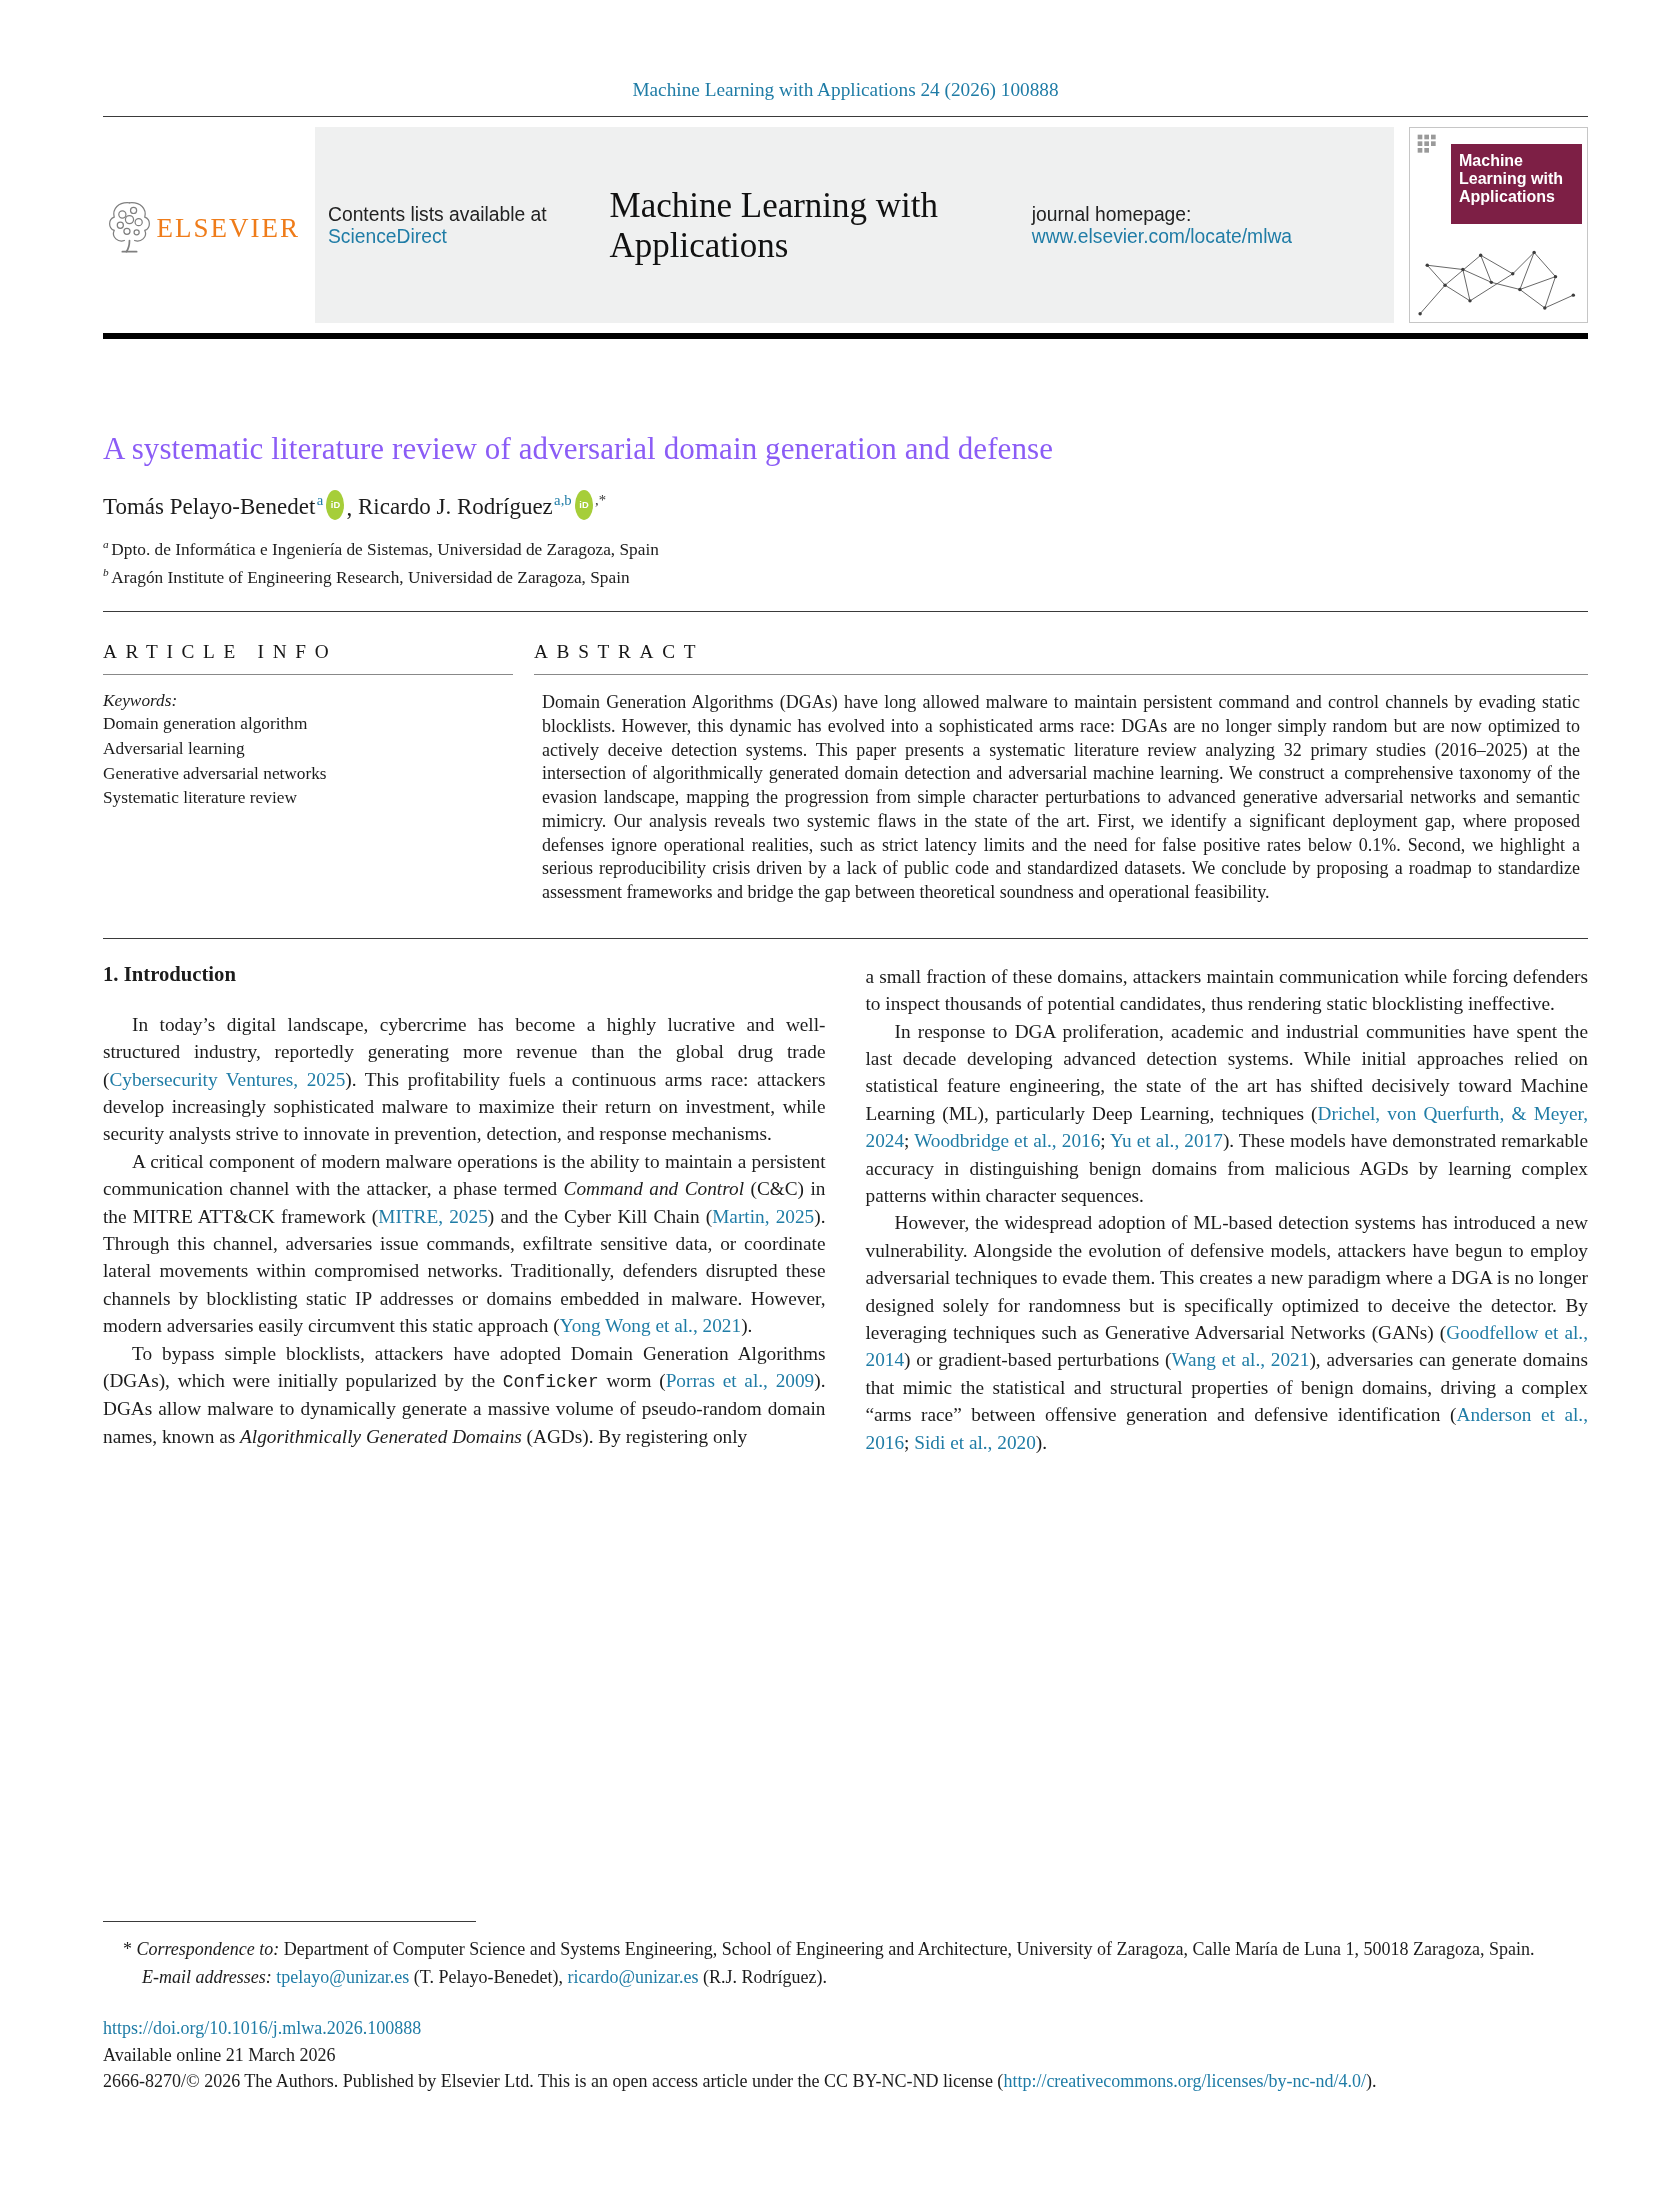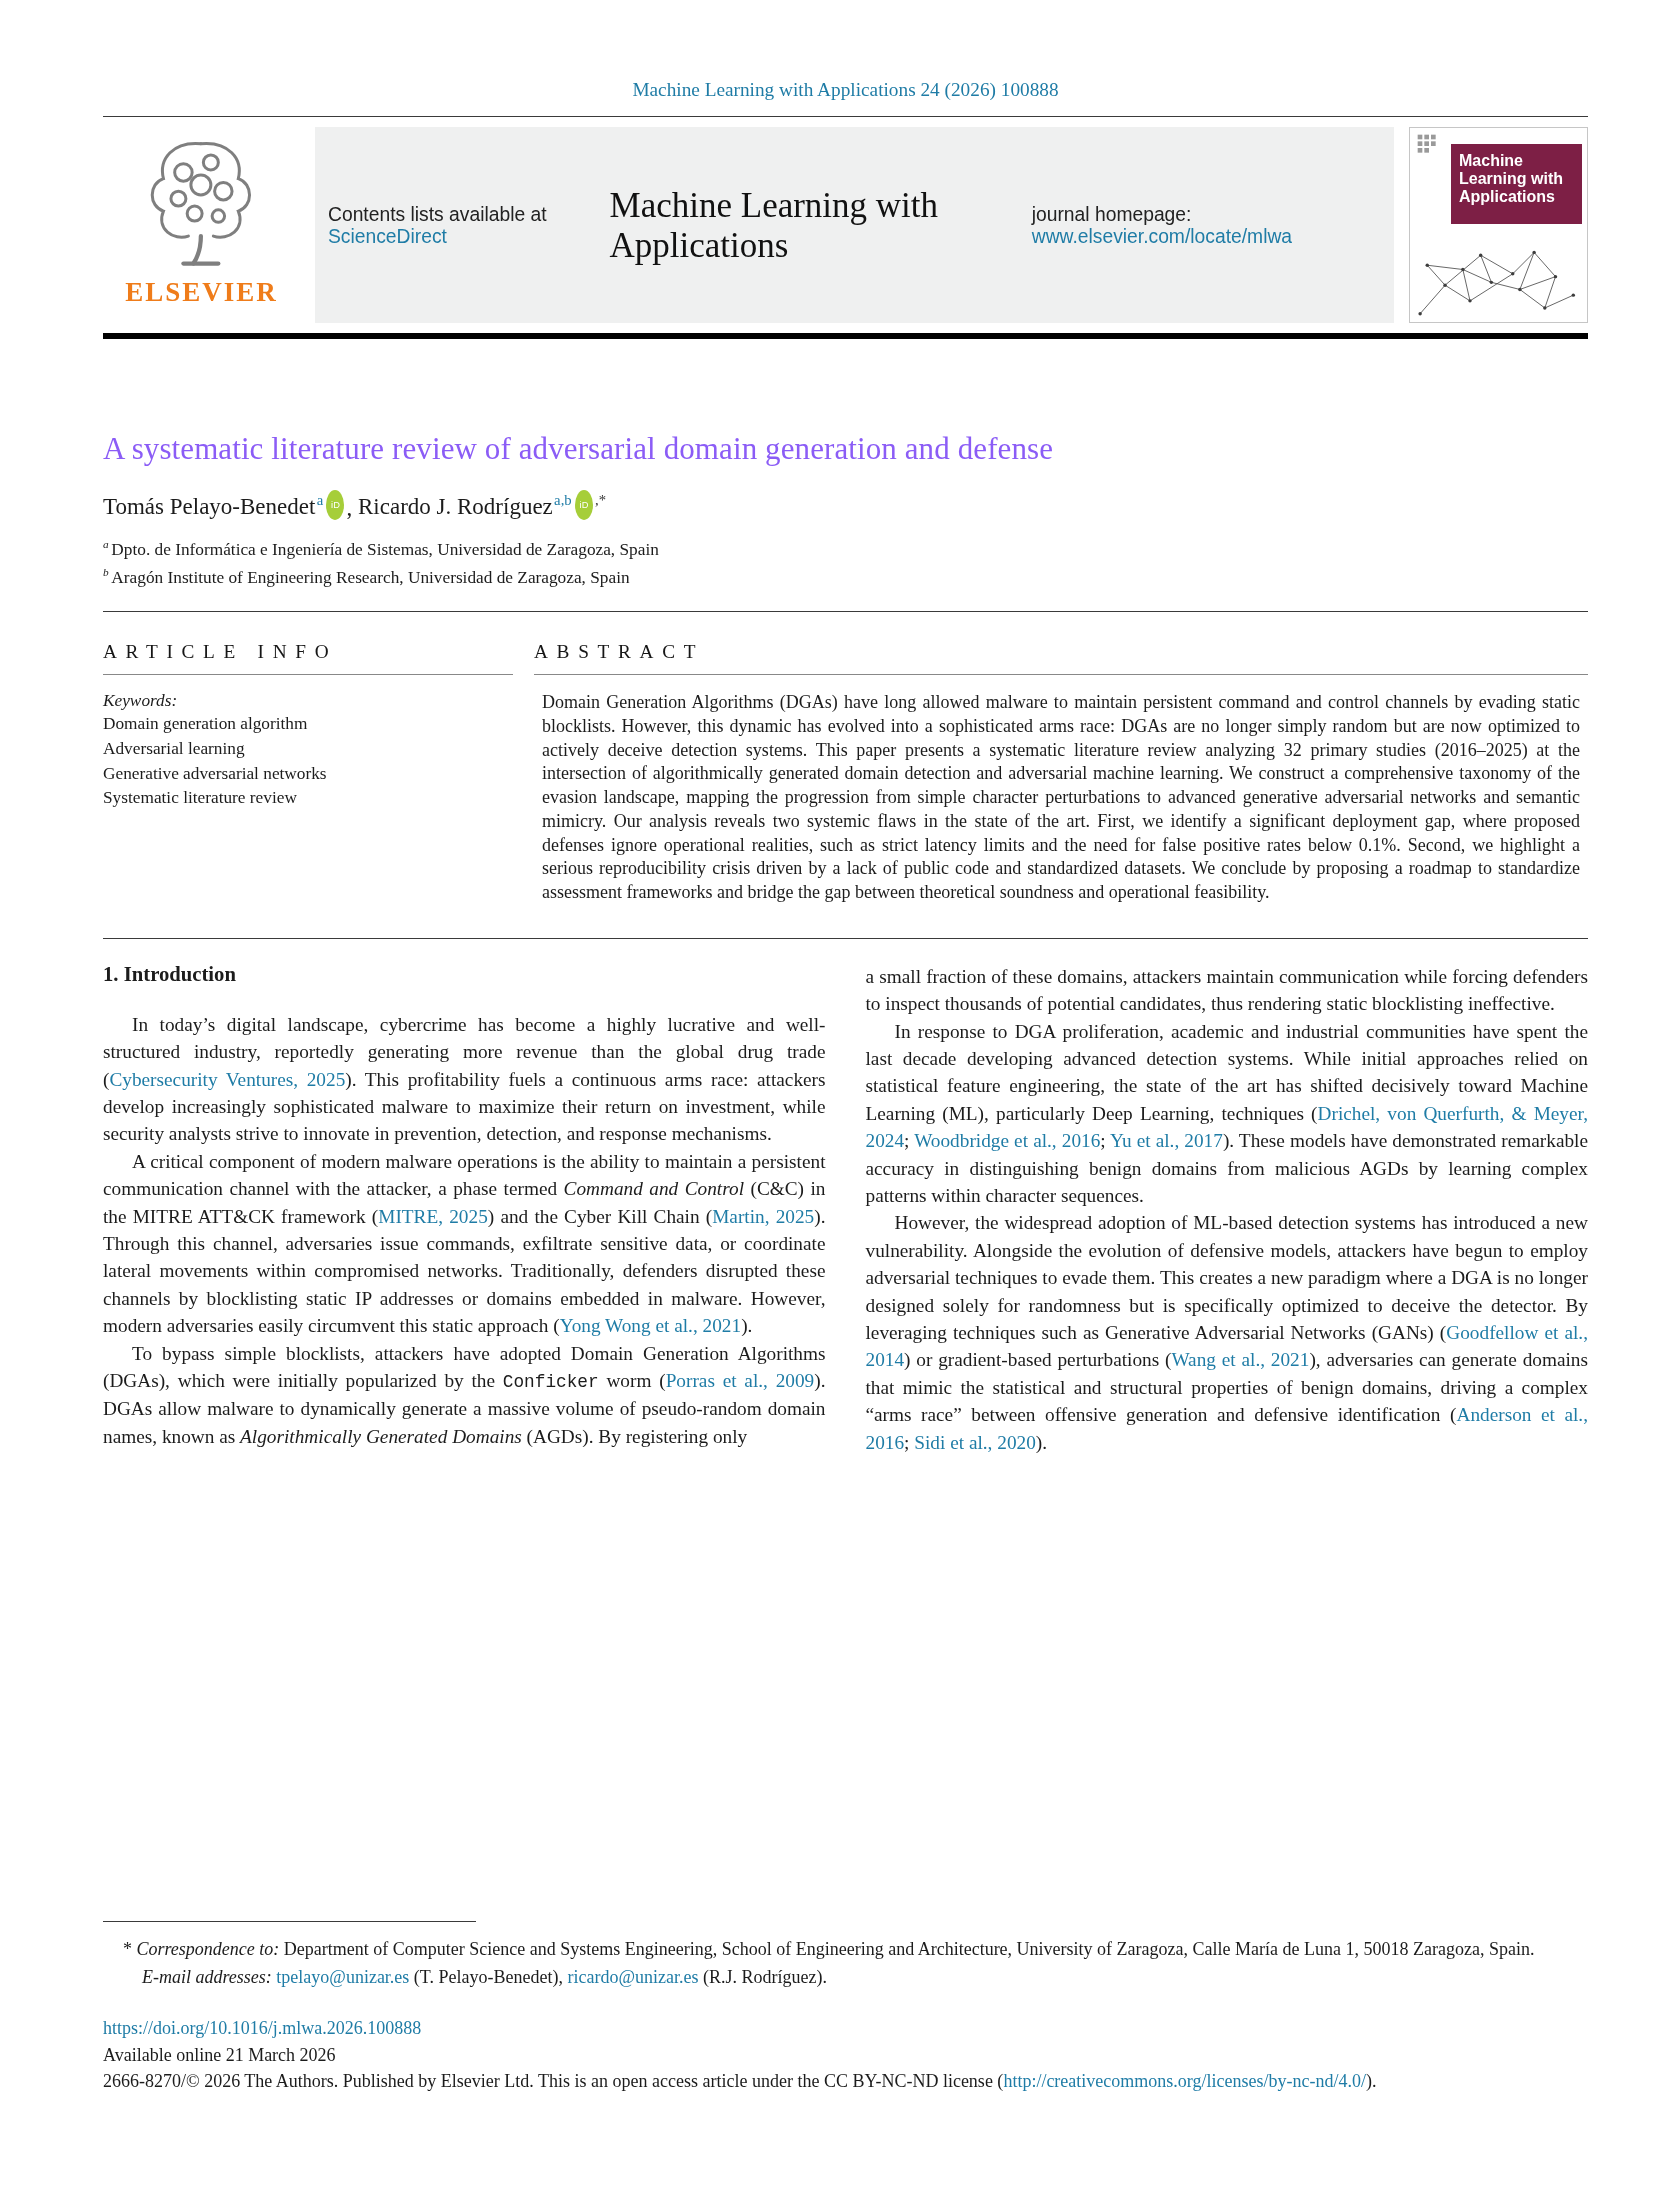--- a/index.html
+++ b/index.html
@@ -29,21 +29,21 @@
   
   .journal-ref{
     text-align:center;color:var(--link);font-size:19.3px;margin-bottom:14.7px;
   }
   .rule{border:0;border-top:1.3px solid #3a3a3a;margin:0;}
   .rule.thick{border-top:6px solid #000;}
   .header-grid{
     margin-top:10.7px;height:196px;
     display:grid;grid-template-columns:197px 1fr 179px;column-gap:14.7px;
   }
-  .logo-block{display:flex;flex-direction:column;align-items:center;justify-content:flex-start;padding-top:4px;font-weight:bold;}
+  .logo-block{display:flex;flex-direction:row;align-items:center;justify-content:flex-start;padding-top:4px;}
   .elsevier-word{
     color:var(--elsevier-orange);font-size:27px;letter-spacing:2px;margin-top:1.3px;
     font-family:"Liberation Serif", serif;
   }
   .gray-box{
     background:var(--banner-gray);
     display:flex;flex-direction:row;align-items:center;justify-content:space-between;
     padding:17.3px 13.3px 16px 13.3px;
   }
   .contents-line,.homepage-line{font-family:"Liberation Sans", sans-serif;font-size:19.3px;color:#222;}
@@ -62,21 +62,21 @@
   
   .article-title{
     font-size:31px;font-weight:400;margin:92px 0 0 0;color:#8b5cf6;letter-spacing:0.1px;
   }
   .authors{margin-top:23px;font-size:23px;}
   .aff-sup{font-size:14.7px;color:var(--link);vertical-align:9.3px;margin-left:1.3px;}
   .corr-sup{font-size:14.7px;color:#333;vertical-align:9.3px;}
   .orcid-badge{
     display:inline-flex;align-items:center;justify-content:center;
     width:18px;height:30px;border-radius:50%;background:var(--orcid-green);
-    color:#fff;font-family:"Liberation Sans", sans-serif;font-size:9.3px;font-weight:normal;
+    color:#fff;font-family:"Liberation Sans", sans-serif;font-size:9.3px;font-weight:bold;
     vertical-align:6.7px;margin:0 2px 0 3.3px;
   }
   .affiliations{margin-top:16px;font-size:17.3px;line-height:1.55;}
   .aff-line .aff-text{}
   .aff-line sup{font-size:11.3px;font-style:italic;margin-right:2.7px;}
   .rule.below-affs{margin-top:20px;}
 
   
   .info-abstract{
     display:grid;grid-template-columns:410px 1fr;column-gap:21px;

